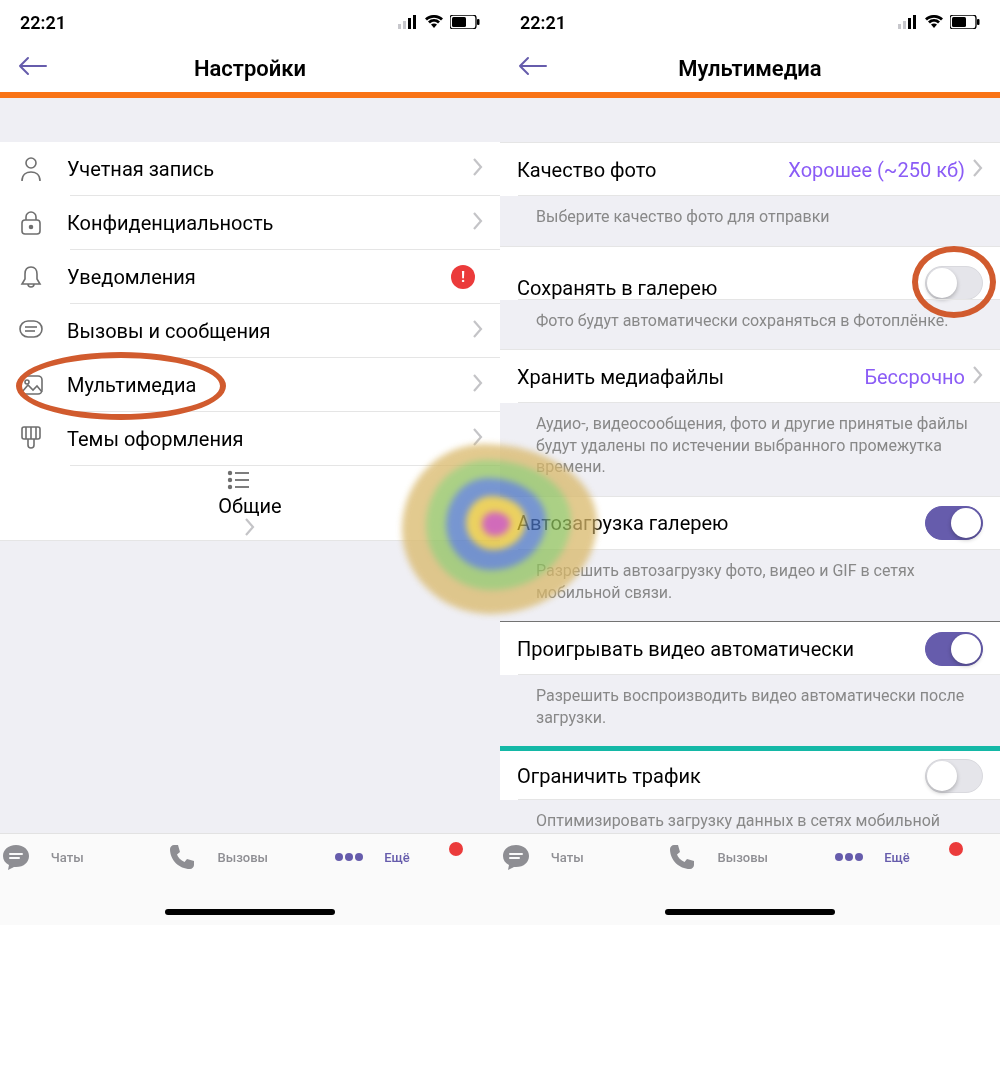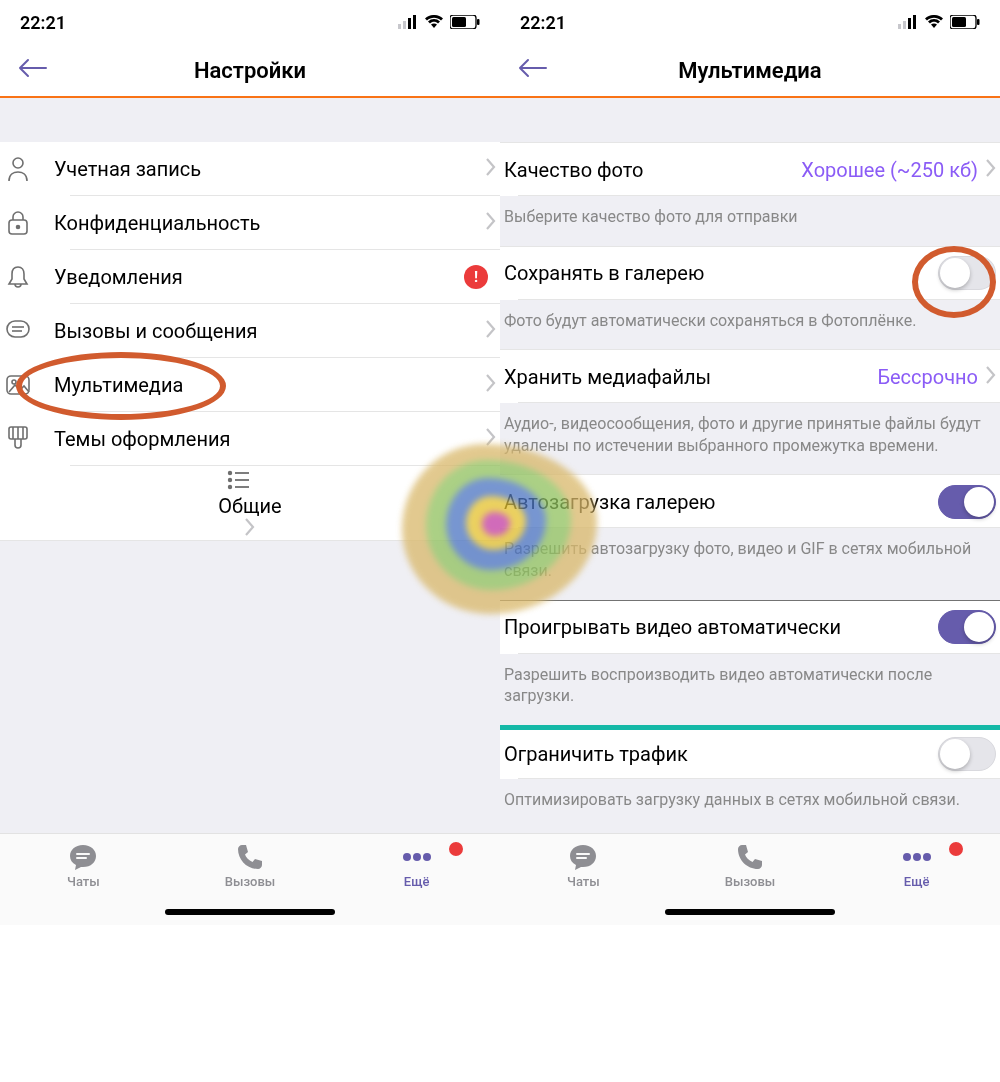--- a/index.html
+++ b/index.html
@@ -33,21 +33,21 @@
     color: #000;
   }
   .status-right { display: flex; align-items: center; gap: 6px; }
   .nav-bar {
     height: 54px;
     background: #fff;
     display: flex;
     align-items: center;
     justify-content: center;
     position: relative;
-    border-bottom: 2px solid #f97316;
+    border-bottom: 6px solid #f97316;
   }
   .back-btn {
     position: absolute;
     left: 18px;
     top: 50%;
     transform: translateY(-50%);
     color: #665cac;
   }
   .nav-title {
     font-size: 22px;
@@ -56,21 +56,21 @@
   }
   .content {
     flex: 1;
     overflow-y: auto;
   }
   .spacer { height: 44px; }
   .row {
     background: #fff;
     display: flex;
     align-items: center;
-    padding: 0 4px;
+    padding: 0 17px;
     min-height: 54px;
     position: relative;
   }
   .row-border::after {
     content: "";
     position: absolute;
     left: 70px; right: 0; bottom: 0; height: 1px;
     background: #e5e5e5;
   }
   .row-border-full::after {
@@ -104,38 +104,38 @@
     border-radius: 50%;
     background: #eb3b3b;
     color: #fff;
     display: flex; align-items: center; justify-content: center;
     font-size: 15px; font-weight: bold;
     margin-right: 8px;
   }
   .footer-text {
     font-size: 16px;
     color: #888;
-    padding: 10px 18px 18px 4px;
+    padding: 10px 18px 18px 36px;
     line-height: 1.35;
   }
 
   .tab-bar {
     height: 92px;
     background: #fafafa;
     border-top: 1px solid #e2e2e2;
     display: flex;
     align-items: flex-start;
     justify-content: space-around;
     padding-top: 8px;
     position: relative;
   }
   .tab {
-    display: flex; flex-direction: column; align-items: center;
+    display: flex; flex-direction: row; align-items: center;
     width: 33%;
-    gap: 2px;
+    gap: 20px;
     color: #8e8e93;
     position: relative;
   }
   .tab.active { color: #665cac; }
   .tab .tab-icon { width: 30px; height: 30px; display:flex; align-items:center; justify-content:center; }
   .tab .tab-label { font-size: 13px; font-weight: 500; }
   .tab .ping {
     position: absolute;
     top: -2px; right: 34px;
     width: 18px; height: 18px; border-radius: 50%;
@@ -396,21 +396,21 @@
 
     <div class="row row-border-full" style="border-top:1px solid #e5e5e5;">
       <span class="label">Качество фото</span>
       <span class="value">Хорошее (~250 кб)</span>
       <span class="chevron"><svg width="10" height="18" viewBox="0 0 10 18" fill="none" stroke="#c4c4c7" stroke-width="2.2">
             <path d="M1 1 L8 9 L1 17"></path>
           </svg></span>
     </div>
     <div class="footer-text">Выберите качество фото для отправки</div>
 
-    <div class="row row-border-full" style="border-top:1px solid #e5e5e5;">
+    <div class="row row-border-full" style="border-top:1px solid #e5e5e5;align-items:flex-end;">
       <span class="label">Сохранять в галерею</span>
       <span class="toggle">
           <span class="knob"></span>
         </span>
     </div>
     <div class="footer-text">Фото будут автоматически сохраняться в Фотоплёнке.</div>
 
     <div class="row row-border-full" style="border-top:1px solid #e5e5e5;">
       <span class="label">Хранить медиафайлы</span>
       <span class="value">Бессрочно</span>

